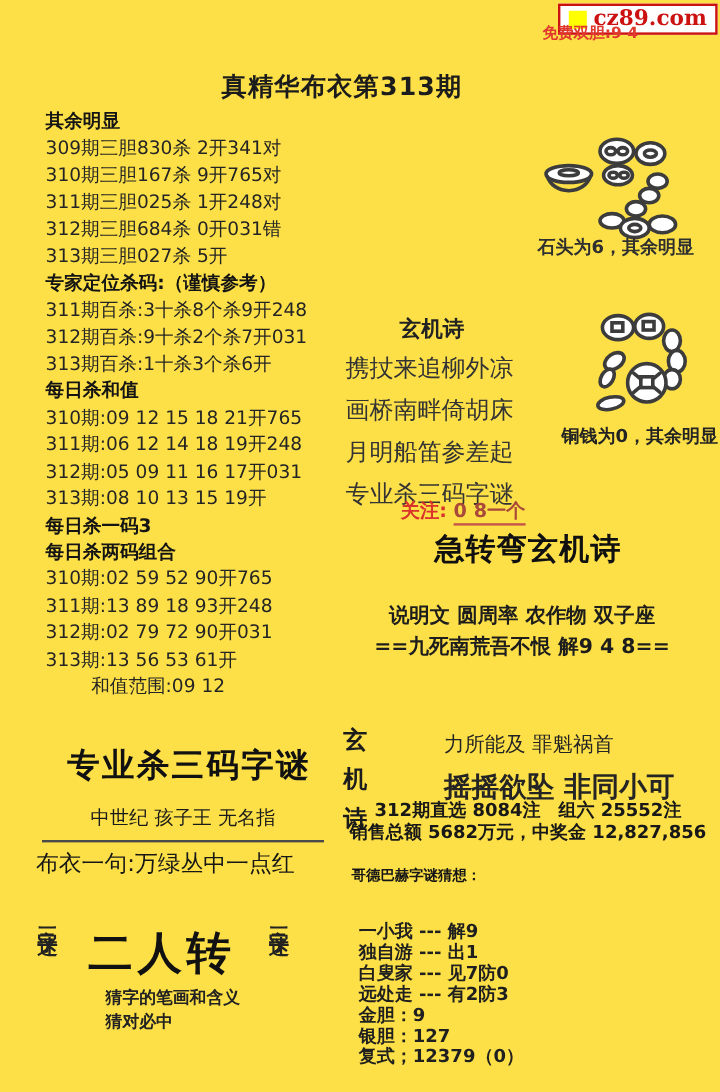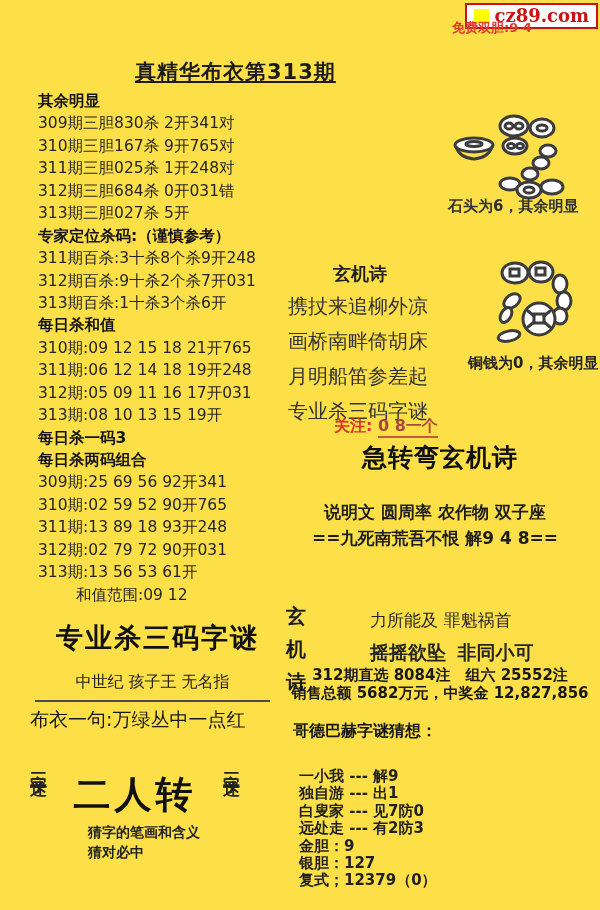--- a/index.html
+++ b/index.html
@@ -5,22 +5,22 @@
   html,body{margin:0;padding:0;background:#fff;}
   #page{position:relative;width:600px;height:910px;background:#fde047;overflow:hidden;
         font-family:"DejaVu Sans","Liberation Sans",sans-serif;color:#2b2b2b;}
   
   #logo-box{position:absolute;top:3px;right:2px;height:22px;border:2px solid #cc1111;
             background:#fff;display:flex;align-items:center;gap:5px;padding:0 7px;}
   #logo-square{width:15px;height:15px;background:#ffff00;}
   #logo-text{font-family:"DejaVu Serif","Liberation Serif",serif;font-size:18px;font-weight:700;color:#cc1111;line-height:1;}
   #free-dan{position:absolute;top:19px;left:452px;width:140px;text-align:left;
             color:#e03a2e;font-size:13px;font-weight:700;white-space:nowrap;}
-  #main-title{position:absolute;top:58px;left:135px;width:300px;
-              font-size:21px;font-weight:700;color:#1c1c1c;letter-spacing:1px;white-space:nowrap;text-decoration:underline;}
+  #main-title{position:absolute;top:58px;left:135px;width:300px;text-align:center;
+              font-size:21px;font-weight:700;color:#1c1c1c;letter-spacing:1px;white-space:nowrap;}
   
   #left-col{position:absolute;left:38px;top:90px;width:255px;font-size:15.5px;font-weight:500;}
   #left-col .ln{height:22.45px;line-height:22.45px;white-space:nowrap;color:#242424;}
   #left-col .hd{font-weight:700;color:#141414;}
   #left-col .indent{padding-left:38px;}
   #calli-title{position:absolute;left:35px;top:620px;width:245px;text-align:center;
                font-family:"DejaVu Serif","Liberation Serif",serif;font-size:27px;font-weight:700;
                color:#111;letter-spacing:2px;white-space:nowrap;}
   #mid-words{position:absolute;left:35px;top:672px;width:235px;text-align:center;
              font-size:16px;font-weight:400;color:#1a1a1a;padding-bottom:7px;
@@ -48,26 +48,26 @@
   #focus-value{color:#a8493a;border-bottom:2px solid #c4574a;padding-bottom:1px;}
   #turn-title{position:absolute;left:285px;top:441px;width:310px;text-align:center;
               font-size:25px;font-weight:800;color:#101010;letter-spacing:1px;white-space:nowrap;}
   #clue1{position:absolute;left:275px;top:501px;width:320px;text-align:center;
          font-size:17px;font-weight:700;color:#1d1d1d;white-space:nowrap;}
   #clue2{position:absolute;left:275px;top:527px;width:320px;text-align:center;
          font-size:17px;font-weight:700;color:#1d1d1d;white-space:nowrap;}
   .xj-char{position:absolute;left:286px;font-size:20px;font-weight:700;color:#1c1c1c;}
   #xj1{top:603px;} #xj2{top:636px;} #xj3{top:669px;}
   #xj-line1{position:absolute;left:370px;top:609px;font-size:17px;font-weight:400;color:#242424;white-space:nowrap;}
-  #xj-line2{position:absolute;left:370px;top:640px;font-size:19px;font-weight:600;color:#242424;white-space:nowrap;font-family:Liberation Mono, monospace;}
+  #xj-line2{position:absolute;left:370px;top:640px;font-size:23px;font-weight:600;color:#242424;white-space:nowrap;}
   #stats1{position:absolute;left:285px;top:666px;width:310px;text-align:center;
           font-size:15px;font-weight:700;color:#181818;white-space:nowrap;}
   #stats2{position:absolute;left:285px;top:684px;width:310px;text-align:center;
           font-size:15px;font-weight:700;color:#181818;white-space:nowrap;}
-  #goldbach-title{position:absolute;left:293px;top:721px;font-size:16px;font-weight:800;color:#151515;white-space:nowrap;}
+  #goldbach-title{position:absolute;left:293px;top:721px;font-size:12px;font-weight:800;color:#151515;white-space:nowrap;}
   #goldbach{position:absolute;left:299px;top:768px;font-size:15px;font-weight:700;color:#1f1f1f;}
   #goldbach div{height:17.4px;line-height:17.4px;white-space:nowrap;}
 </style>
 </head>
 <body>
 
 <div id="page">
 
   <a id="logo-box">
     <span id="logo-square"></span>
@@ -87,21 +87,20 @@
     <div class="ln">311期百杀:3十杀8个杀9开248</div>
     <div class="ln">312期百杀:9十杀2个杀7开031</div>
     <div class="ln">313期百杀:1十杀3个杀6开</div>
     <div class="ln hd">每日杀和值</div>
     <div class="ln">310期:09 12 15 18 21开765</div>
     <div class="ln">311期:06 12 14 18 19开248</div>
     <div class="ln">312期:05 09 11 16 17开031</div>
     <div class="ln">313期:08 10 13 15 19开</div>
     <div class="ln hd">每日杀一码3</div>
     <div class="ln hd">每日杀两码组合</div>
-    <div class="ln">309期:25 69 56 92开341</div>
     <div class="ln">310期:02 59 52 90开765</div>
     <div class="ln">311期:13 89 18 93开248</div>
     <div class="ln">312期:02 79 72 90开031</div>
     <div class="ln">313期:13 56 53 61开</div>
     <div class="ln indent">和值范围:09 12</div>
   </div>
 
   <div id="calli-title">专业杀三码字谜</div>
   <div id="mid-words">中世纪 孩子王 无名指</div>
   <div id="buyi-line">布衣一句:万绿丛中一点红</div>

